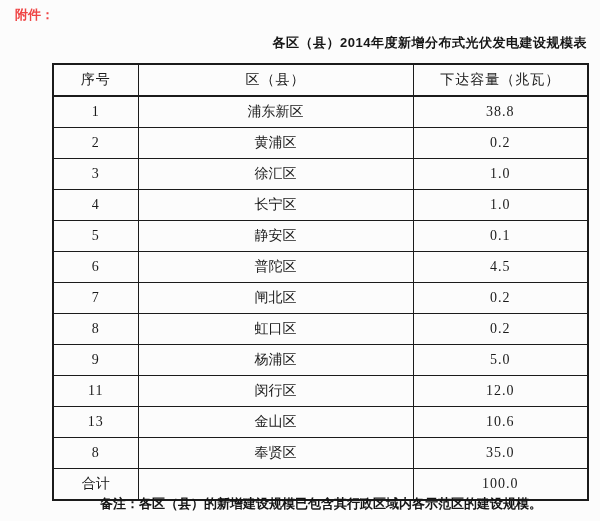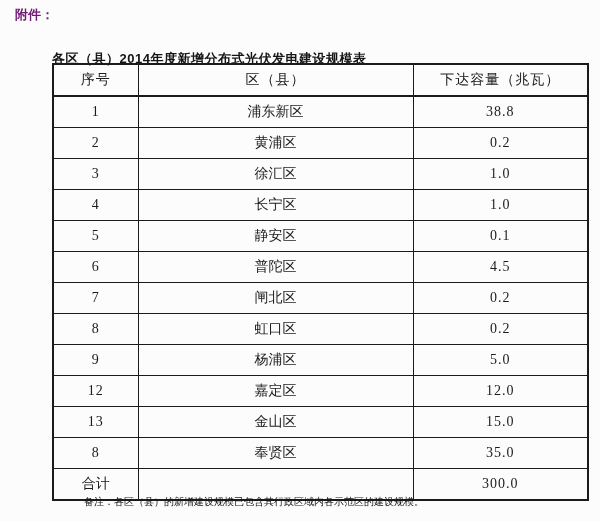--- a/index.html
+++ b/index.html
@@ -8,30 +8,29 @@
     width: 600px; height: 521px;
     background: #fcfcfc;
     color: #1b1b1b;
     font-family: "Liberation Serif", "DejaVu Serif", serif;
     position: relative;
     overflow: hidden;
   }
   .attachment-label {
     position: absolute; left: 6px; top: 6px;
     font-family: "Liberation Sans", "DejaVu Sans", sans-serif;
-    font-weight: 700; font-size: 13px; color: #701a75; padding-left: 9px;
+    font-weight: 700; font-size: 13px; color: #ef4444; padding-left: 9px;
   }
   .doc-title {
     position: absolute; left: 52px; top: 34px; width: 535px;
-    text-align: left;
+    text-align: right;
     font-family: "Liberation Sans", "DejaVu Sans", sans-serif;
     font-weight: 700; font-size: 13px; color: #161616;
     letter-spacing: 0.5px;
     white-space: nowrap;
-    margin-top: 16px;
   }
   table.cap-table {
     position: absolute; left: 52px; top: 63px;
     width: 535px;
     border-collapse: collapse;
     table-layout: fixed;
     border: 2px solid #1b1b1b;
   }
   .cap-table col.c-no   { width: 85px; }
   .cap-table col.c-dist { width: 275px; }
@@ -50,23 +49,23 @@
   }
   .cap-table thead th {
     border-bottom: 2px solid #1b1b1b;
     height: 22px;
     font-size: 14px;
     letter-spacing: 1px;
   }
   .cap-table tr.total-row td { height: 28px; }
   .num { font-family: "Liberation Serif", "DejaVu Serif", serif; letter-spacing: 1px; }
   .footnote {
-    position: absolute; left: 84px; top: 495px;
+    position: absolute; left: 100px; top: 495px;
     font-family: "Liberation Sans", "DejaVu Sans", sans-serif;
-    font-weight: 400; font-size: 10px; color: #161616;
+    font-weight: 700; font-size: 13px; color: #161616;
     white-space: nowrap;
   }
 </style>
 </head>
 <body>
 
 <div class="attachment-label">附件：</div>
 
 <div class="doc-title">各区（县）2014年度新增分布式光伏发电建设规模表</div>
 
@@ -123,35 +122,35 @@
       <td class="num">8</td>
       <td>虹口区</td>
       <td class="num">0.2</td>
     </tr>
     <tr>
       <td class="num">9</td>
       <td>杨浦区</td>
       <td class="num">5.0</td>
     </tr>
     <tr>
-      <td class="num">12</td>
-      <td>嘉定区</td>
+      <td class="num">11</td>
+      <td>闵行区</td>
       <td class="num">12.0</td>
     </tr>
     <tr>
       <td class="num">13</td>
       <td>金山区</td>
-      <td class="num">15.0</td>
+      <td class="num">10.6</td>
     </tr>
     <tr>
       <td class="num">8</td>
       <td>奉贤区</td>
       <td class="num">35.0</td>
     </tr>
     <tr class="total-row">
       <td>合计</td>
       <td></td>
-      <td class="num">300.0</td>
+      <td class="num">100.0</td>
     </tr>
   </tbody>
 </table>
 
 <div class="footnote">备注：各区（县）的新增建设规模已包含其行政区域内各示范区的建设规模。</div>
 
 </body></html>

